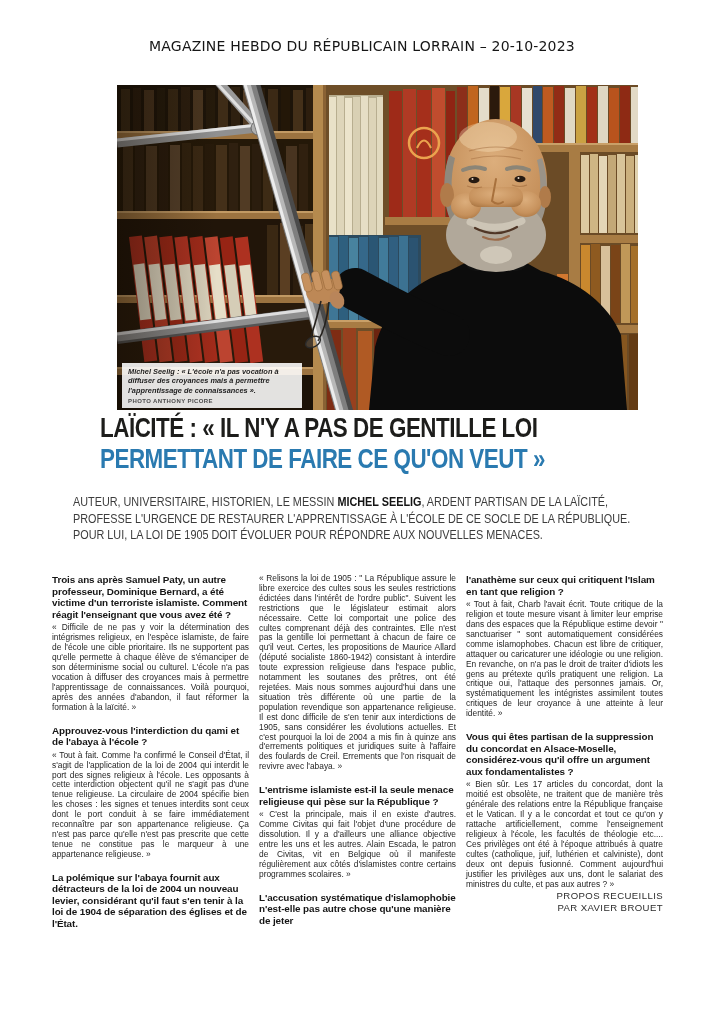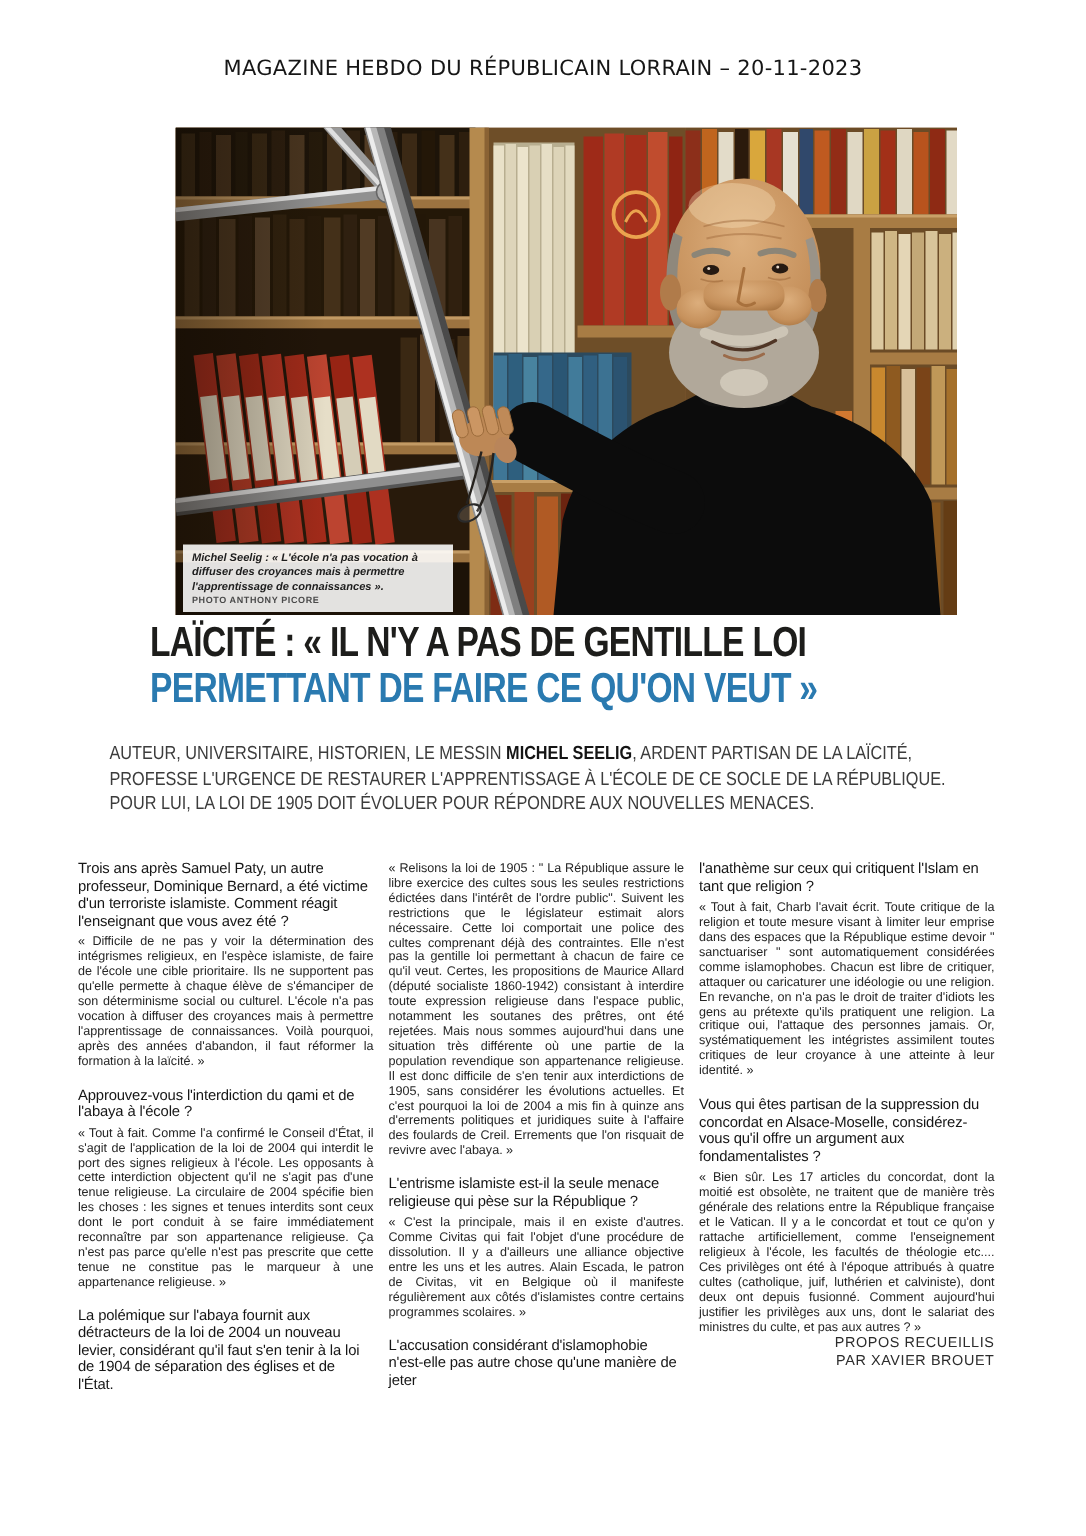--- a/index.html
+++ b/index.html
@@ -17,31 +17,31 @@
             line-height:31px;letter-spacing:-.6px;white-space:nowrap;
             transform:scaleX(.8);transform-origin:0 0;}
   .hl1{display:block;color:#1d1d1b;}
   .hl2{display:block;}
   .standfirst{position:absolute;left:73px;top:494px;margin:0;font-size:12.6px;line-height:16.5px;
               color:#3c3c3c;white-space:nowrap;transform:scaleX(.86);transform-origin:0 0;}
   .sf-line{display:block;}
   .sf-line b{color:#141414;}
   .columns{position:absolute;left:52px;top:574px;width:610px;display:flex;gap:10px;}
   .col{flex:0 0 197px;width:197px;}
-  .q{font-weight:normal;font-size:9.9px;line-height:11.6px;letter-spacing:-.1px;color:#161616;margin:12px 0 3px;}
+  .q{font-weight:bold;font-size:9.9px;line-height:11.6px;letter-spacing:-.1px;color:#161616;margin:12px 0 3px;}
   .col .q:first-child{margin-top:0;}
   .a{font-size:8.4px;line-height:9.9px;text-align:justify;color:#262626;margin:0;}
   .byline{margin-top:1px;text-align:right;font-size:9.6px;line-height:11.5px;letter-spacing:.4px;color:#2c2c2c;}
 </style>
 </head>
 <body>
 
 <div class="page">
 
-  <div class="header">MAGAZINE HEBDO DU RÉPUBLICAIN LORRAIN – 20-11-2023</div>
+  <div class="header">MAGAZINE HEBDO DU RÉPUBLICAIN LORRAIN – 20-10-2023</div>
 
   <figure class="photo">
     <svg viewBox="0 0 521 325" preserveAspectRatio="none">
       <defs>
         <radialGradient id="skin" cx="48%" cy="34%" r="78%">
           <stop offset="0%" stop-color="#dcae7c"></stop>
             <stop offset="65%" stop-color="#c6915c"></stop>
             <stop offset="100%" stop-color="#a5713e"></stop>
         </radialGradient>
         <linearGradient id="vig" x1="0" y1="0" x2="1" y2="0">
@@ -332,21 +332,21 @@
         <p class="q">Trois ans après Samuel Paty, un autre professeur, Dominique Bernard, a été victime d'un terroriste islamiste. Comment réagit l'enseignant que vous avez été ?</p>
         <p class="a">« Difficile de ne pas y voir la détermination des intégrismes religieux, en l'espèce islamiste, de faire de l'école une cible prioritaire. Ils ne supportent pas qu'elle permette à chaque élève de s'émanciper de son déterminisme social ou culturel. L'école n'a pas vocation à diffuser des croyances mais à permettre l'apprentissage de connaissances. Voilà pourquoi, après des années d'abandon, il faut réformer la formation à la laïcité. »</p>
         <p class="q">Approuvez-vous l'interdiction du qami et de l'abaya à l'école ?</p>
         <p class="a">« Tout à fait. Comme l'a confirmé le Conseil d'État, il s'agit de l'application de la loi de 2004 qui interdit le port des signes religieux à l'école. Les opposants à cette interdiction objectent qu'il ne s'agit pas d'une tenue religieuse. La circulaire de 2004 spécifie bien les choses : les signes et tenues interdits sont ceux dont le port conduit à se faire immédiatement reconnaître par son appartenance religieuse. Ça n'est pas parce qu'elle n'est pas prescrite que cette tenue ne constitue pas le marqueur à une appartenance religieuse. »</p>
         <p class="q">La polémique sur l'abaya fournit aux détracteurs de la loi de 2004 un nouveau levier, considérant qu'il faut s'en tenir à la loi de 1904 de séparation des églises et de l'État.</p>
       </div>
       <div class="col">
         <p class="a">« Relisons la loi de 1905 : " La République assure le libre exercice des cultes sous les seules restrictions édictées dans l'intérêt de l'ordre public". Suivent les restrictions que le législateur estimait alors nécessaire. Cette loi comportait une police des cultes comprenant déjà des contraintes. Elle n'est pas la gentille loi permettant à chacun de faire ce qu'il veut. Certes, les propositions de Maurice Allard (député socialiste 1860-1942) consistant à interdire toute expression religieuse dans l'espace public, notamment les soutanes des prêtres, ont été rejetées. Mais nous sommes aujourd'hui dans une situation très différente où une partie de la population revendique son appartenance religieuse. Il est donc difficile de s'en tenir aux interdictions de 1905, sans considérer les évolutions actuelles. Et c'est pourquoi la loi de 2004 a mis fin à quinze ans d'errements politiques et juridiques suite à l'affaire des foulards de Creil. Errements que l'on risquait de revivre avec l'abaya. »</p>
         <p class="q">L'entrisme islamiste est-il la seule menace religieuse qui pèse sur la République ?</p>
         <p class="a">« C'est la principale, mais il en existe d'autres. Comme Civitas qui fait l'objet d'une procédure de dissolution. Il y a d'ailleurs une alliance objective entre les uns et les autres. Alain Escada, le patron de Civitas, vit en Belgique où il manifeste régulièrement aux côtés d'islamistes contre certains programmes scolaires. »</p>
-        <p class="q">L'accusation considérant d'islamophobie n'est-elle pas autre chose qu'une manière de jeter</p>
+        <p class="q">L'accusation systématique d'islamophobie n'est-elle pas autre chose qu'une manière de jeter</p>
       </div>
       <div class="col">
         <p class="q">l'anathème sur ceux qui critiquent l'Islam en tant que religion ?</p>
         <p class="a">« Tout à fait, Charb l'avait écrit. Toute critique de la religion et toute mesure visant à limiter leur emprise dans des espaces que la République estime devoir " sanctuariser " sont automatiquement considérées comme islamophobes. Chacun est libre de critiquer, attaquer ou caricaturer une idéologie ou une religion. En revanche, on n'a pas le droit de traiter d'idiots les gens au prétexte qu'ils pratiquent une religion. La critique oui, l'attaque des personnes jamais. Or, systématiquement les intégristes assimilent toutes critiques de leur croyance à une atteinte à leur identité. »</p>
         <p class="q">Vous qui êtes partisan de la suppression du concordat en Alsace-Moselle, considérez-vous qu'il offre un argument aux fondamentalistes ?</p>
         <p class="a">« Bien sûr. Les 17 articles du concordat, dont la moitié est obsolète, ne traitent que de manière très générale des relations entre la République française et le Vatican. Il y a le concordat et tout ce qu'on y rattache artificiellement, comme l'enseignement religieux à l'école, les facultés de théologie etc.... Ces privilèges ont été à l'époque attribués à quatre cultes (catholique, juif, luthérien et calviniste), dont deux ont depuis fusionné. Comment aujourd'hui justifier les privilèges aux uns, dont le salariat des ministres du culte, et pas aux autres ? »</p>
         <div class="byline">
           <div>PROPOS RECUEILLIS</div>
           <div>PAR XAVIER BROUET</div>
         </div>

